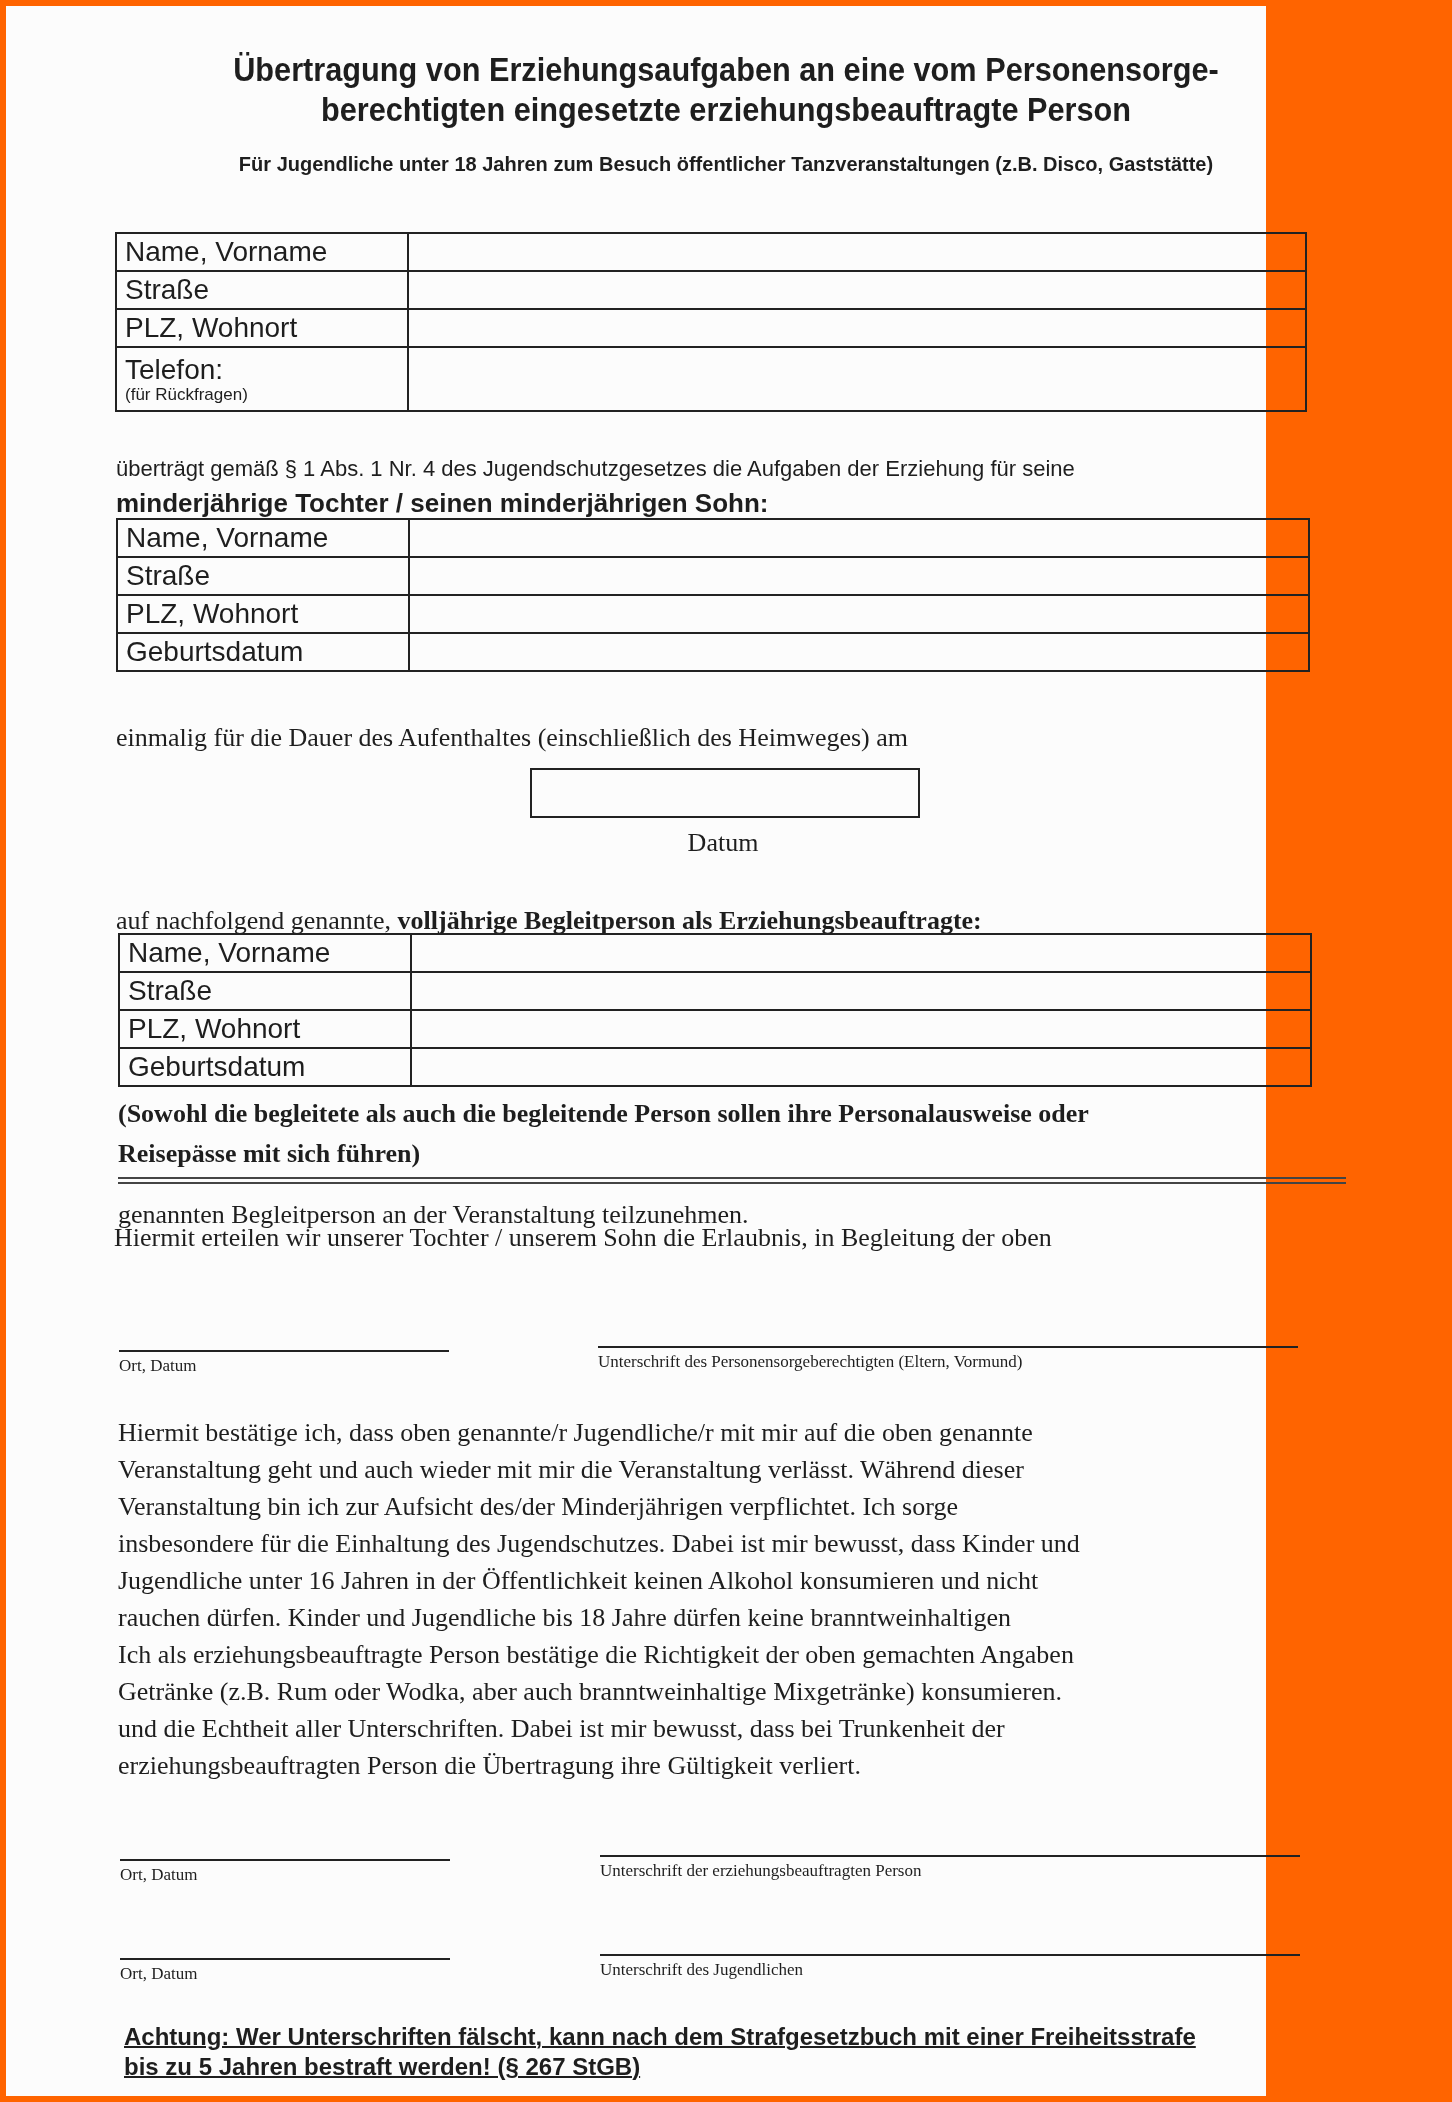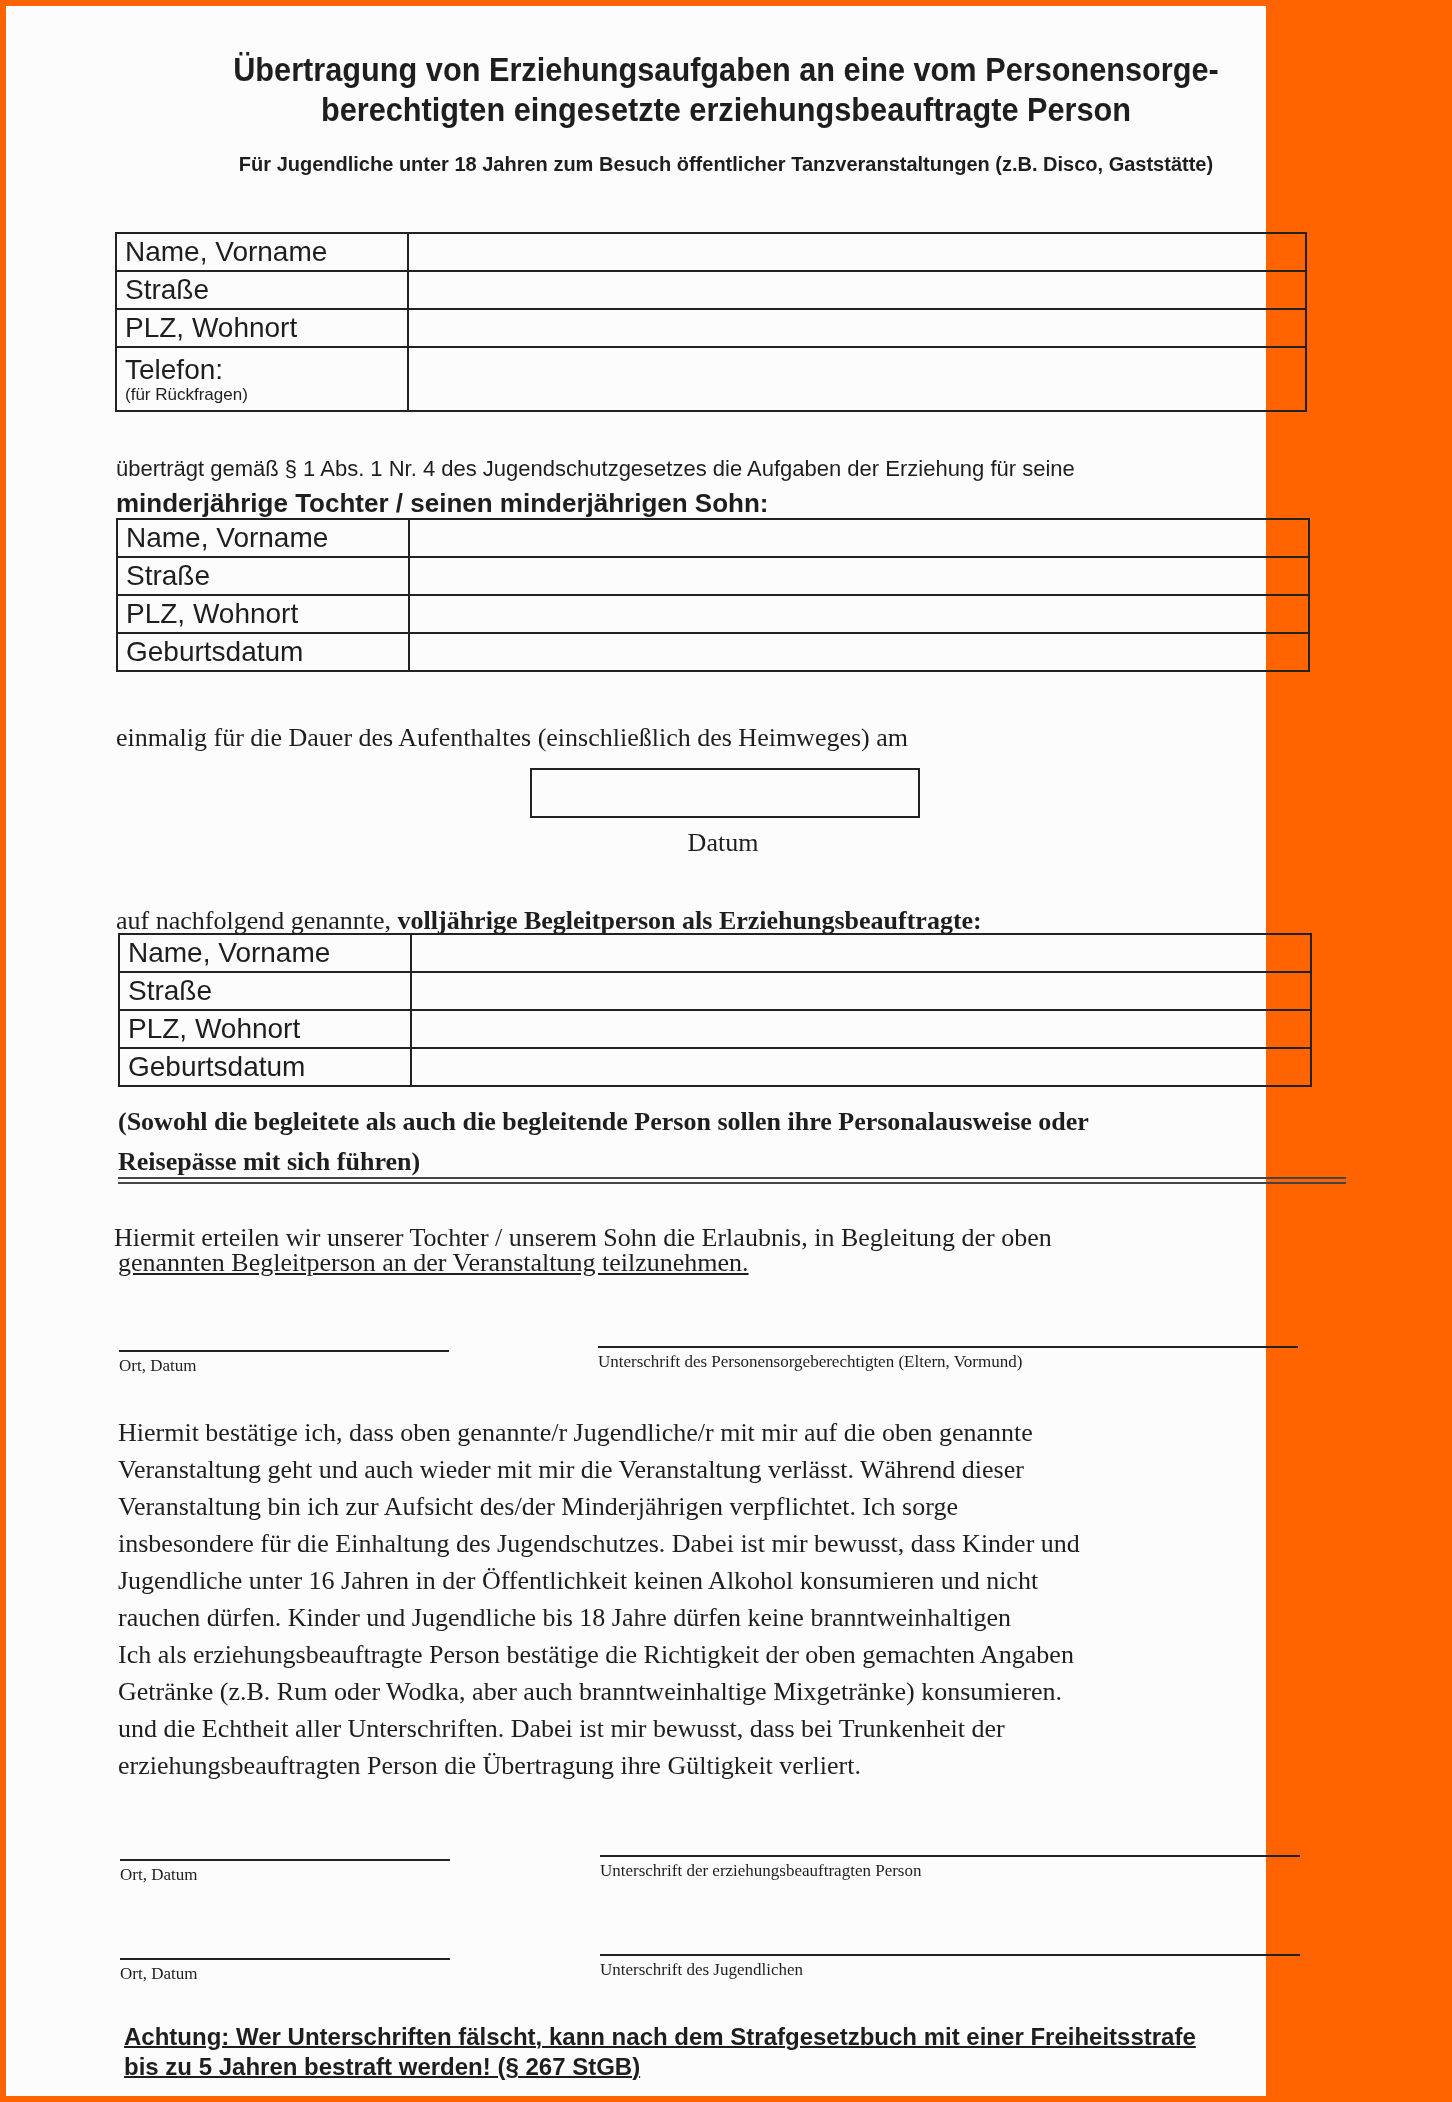--- a/index.html
+++ b/index.html
@@ -48,21 +48,21 @@
     line-height: 32px;
     color: #1e1e1e;
   }
   .form-table td.label { width: 274px; white-space: nowrap; }
   .form-table td.label .sub { display: block; font-size: 17px; line-height: 18px; }
   .form-table td.value { cursor: text; }
 
   .body-sans { font-size: 22px; line-height: 26px; }
   .body-bold-sans { font-size: 26px; line-height: 30px; font-weight: bold; }
   .para { font-size: 26px; line-height: 37px; }
-  .para-bold { font-size: 26px; line-height: 40px; font-weight: bold; margin-top: 8px; }
+  .para-bold { font-size: 26px; line-height: 40px; font-weight: bold; }
 
   .date-box {
     border: 2px solid #222;
     background: #fcfcfc;
     cursor: text;
   }
   .caption { font-size: 26px; line-height: 30px; text-align: center; }
 
   .double-line {
     border-top: 2px solid #444;
@@ -160,21 +160,21 @@
       <td class="value"></td>
     </tr>
   </tbody>
     </table>
   <div class="abs serif para-bold" style="left:112px; top:1088px;">(Sowohl die begleitete als auch die begleitende Person sollen ihre Personalausweise oder</div>
   <div class="abs serif para-bold" style="left:112px; top:1128px;">Reisepässe mit sich führen)</div>
 
   <div class="abs double-line" style="left:112px; top:1171px; width:1228px;"></div>
 
   <div class="abs serif para" style="left:108px; top:1198px;margin-top:15px;">Hiermit erteilen wir unserer Tochter / unserem Sohn die Erlaubnis, in Begleitung der oben</div>
-  <div class="abs serif para" style="left:112px; top:1238px;text-decoration:underline;">genannten Begleitperson an der Veranstaltung teilzunehmen.</div>
+  <div class="abs serif para" style="left:112px; top:1190px;">genannten Begleitperson an der Veranstaltung teilzunehmen.</div>
 
   <div class="abs sig-line" style="left:113px; top:1344px; width:330px;"></div>
   <div class="abs serif sig-label" style="left:113px; top:1350px;">Ort, Datum</div>
   <div class="abs sig-line" style="left:592px; top:1340px; width:700px;"></div>
   <div class="abs serif sig-label" style="left:592px; top:1346px;">Unterschrift des Personensorgeberechtigten (Eltern, Vormund)</div>
 
   <div class="abs serif" style="left:112px; top:1408px; width:1240px;">
     <div class="para">Hiermit bestätige ich, dass oben genannte/r Jugendliche/r mit mir auf die oben genannte</div>
     <div class="para">Veranstaltung geht und auch wieder mit mir die Veranstaltung verlässt. Während dieser</div>
     <div class="para">Veranstaltung bin ich zur Aufsicht des/der Minderjährigen verpflichtet. Ich sorge</div>

